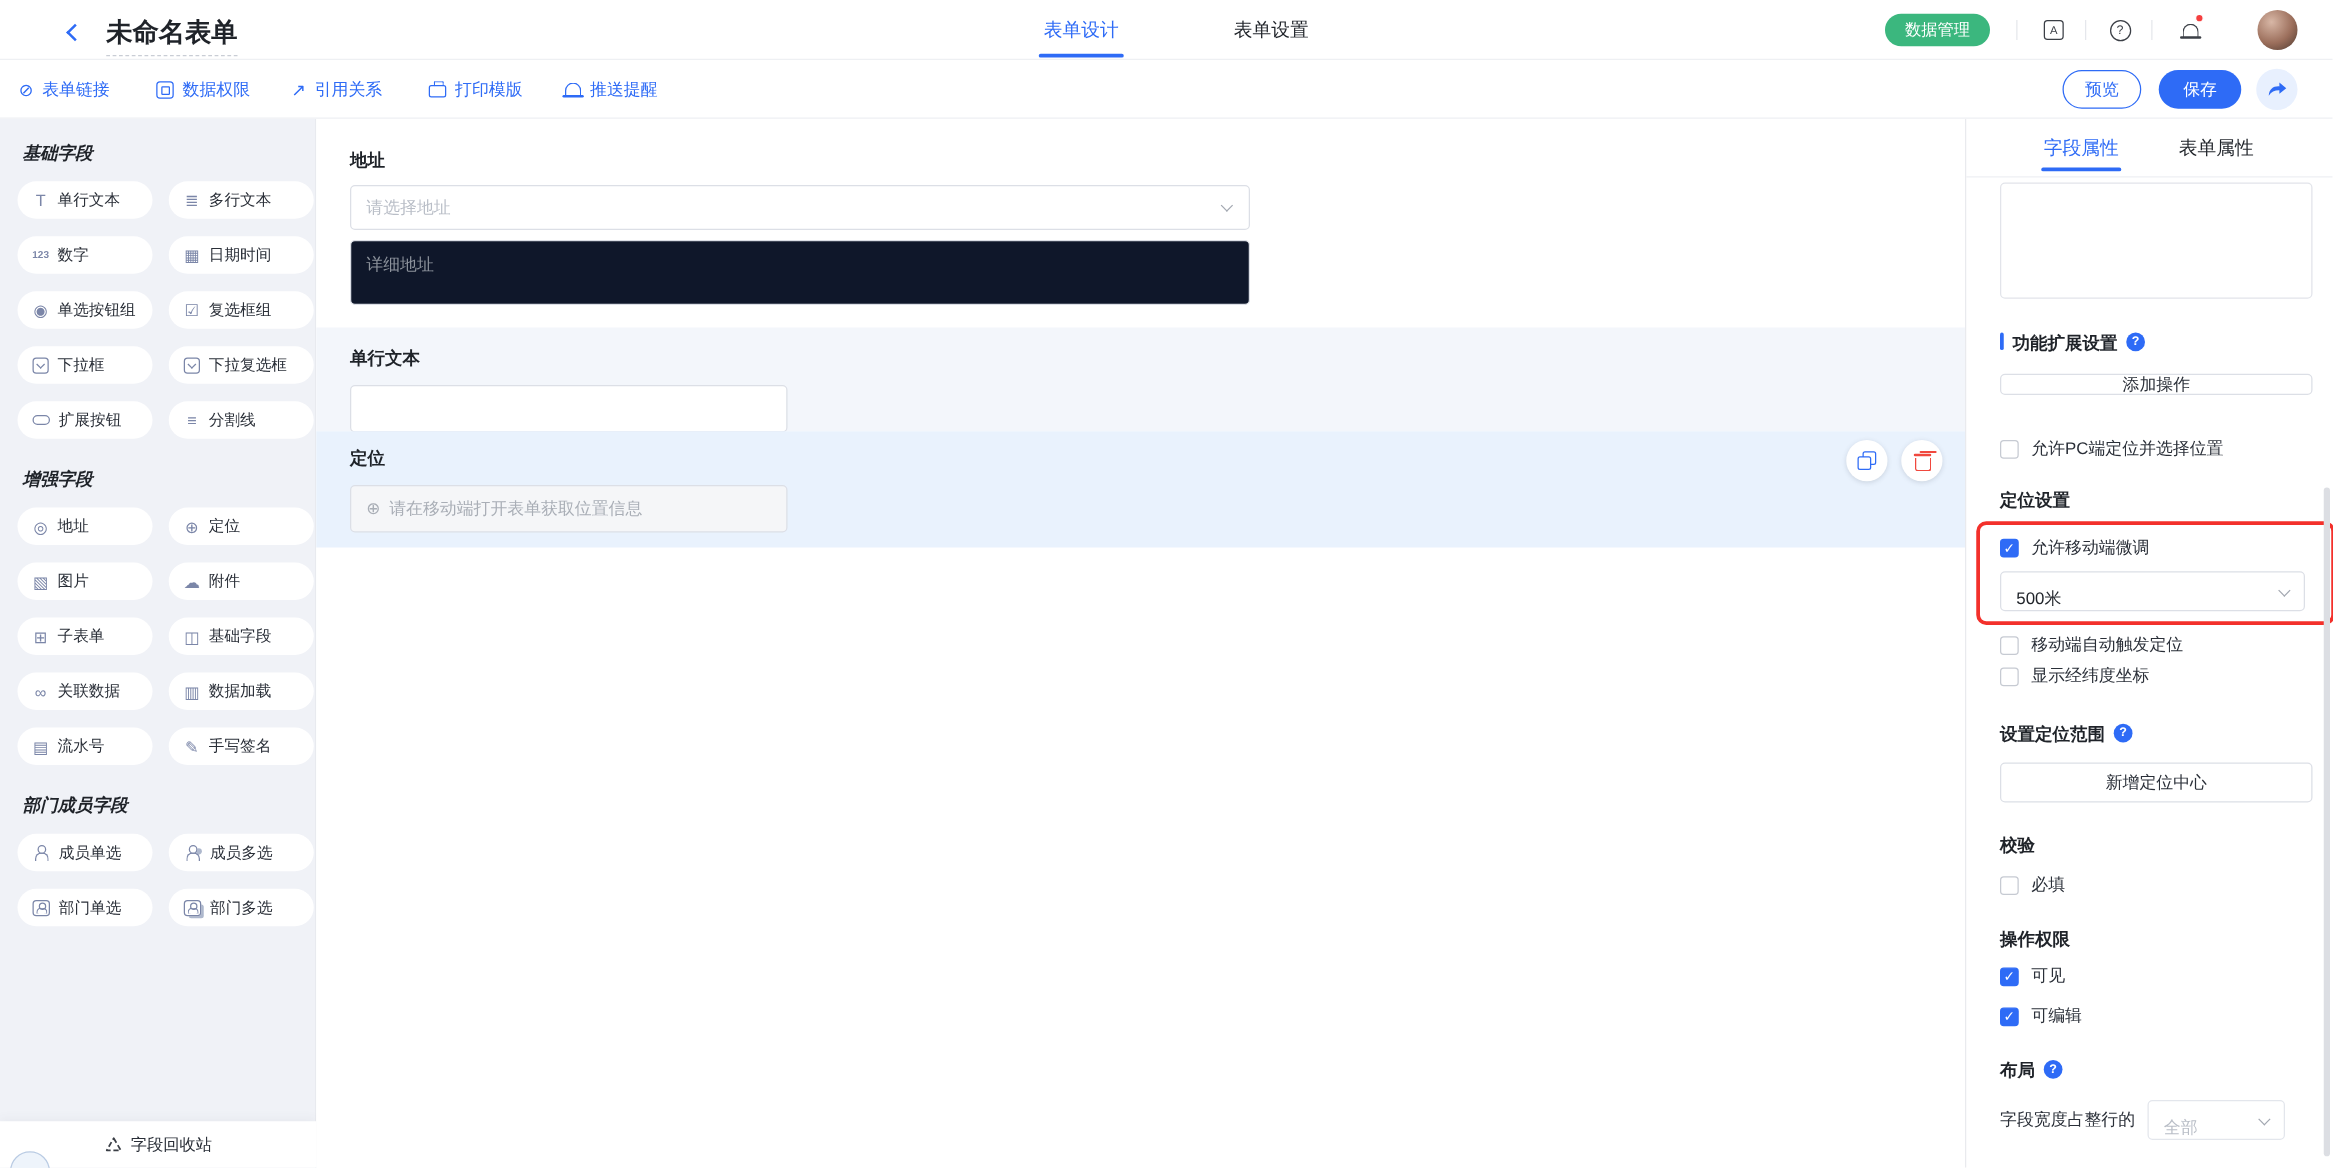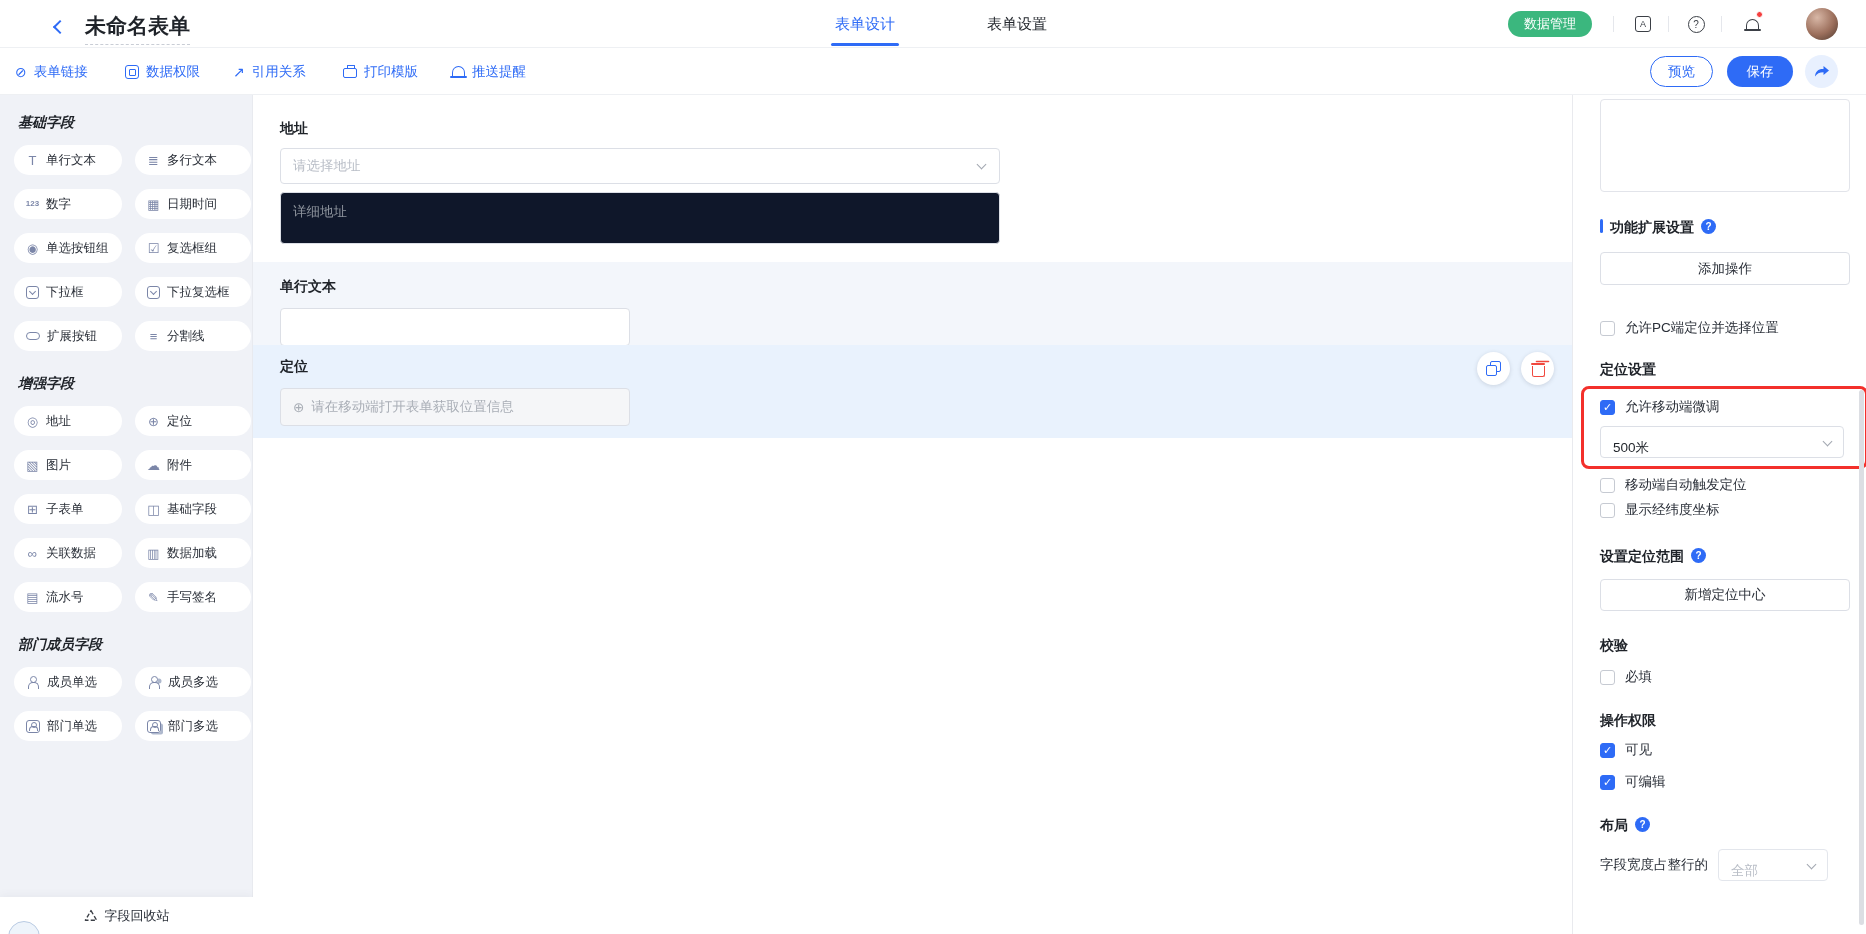--- a/index.html
+++ b/index.html
@@ -131,21 +131,21 @@
   .ptab { position:relative; display:flex; align-items:center; font-size:15px; cursor:pointer; }
   .ptab.active { color:#2e6bf6; }
   .ptab.active::after { content:""; position:absolute; left:-2px; right:-2px; bottom:4px; height:3px;
     background:#2e6bf6; border-radius:2px; }
   #panel-body { padding:0 17px 0 27px; }
   #prop-box { margin-top:4px; width:250px; height:93px; border:1px solid #e2e4ea; border-radius:4px; background:#fff; }
   .sec-title { display:flex; align-items:flex-start; gap:7px; font-size:14px; font-weight:bold; color:#1f2329; }
   .blue-bar { width:3px; height:14px; background:#2e6bf6; border-radius:2px; }
   .q-ic { width:15px; height:15px; border-radius:50%; background:#2e6bf6; color:#fff; font-size:10px;
     font-weight:bold; display:flex; align-items:center; justify-content:center; cursor:pointer; }
-  .panel-btn { width:250px; height:33px; border:1px solid #dcdfe6; border-radius:4px; background:#fff;
+  .panel-btn { width:250px; height:17px; border:1px solid #dcdfe6; border-radius:4px; background:#fff;
     font-size:13.5px; color:#2a2f38; display:flex; align-items:center; justify-content:center; cursor:pointer; }
   .cb-row { display:flex; align-items:center; gap:10px; font-size:13.5px; color:#2a2f38; cursor:pointer; }
   .cb { width:15px; height:15px; border:1.5px solid #c6cad2; border-radius:3px; background:#fff; flex:none;
     display:flex; align-items:center; justify-content:center; }
   .cb.on { background:#2e6bf6; border-color:#2e6bf6; color:#fff; font-size:11px; font-weight:bold; }
   #red-annotation { margin:7px -19px 0; border:3px solid #f3302b; border-radius:8px; padding:9px 16px 8px; }
   .pselect { position:relative; width:250px; height:32px; border:1px solid #dcdfe6; border-radius:4px;
     background:#fff; display:flex; align-items:flex-end; padding:0 28px 0 12px; font-size:13.5px; cursor:pointer; }
   .pselect .chev { position:absolute; right:12px; top:11px; }
   #red-annotation .pselect { width:244px; }
@@ -360,20 +360,24 @@
     <div class="act-circle" id="copy-circle">
         <span class="copy-ic"></span>
       </div>
     <div class="act-circle" id="del-circle">
         <span class="trash-ic"></span>
       </div>
   </div>
 </div>
 
 <div id="panel">
+  <div id="panel-tabs">
+    <div class="ptab active">字段属性</div>
+    <div class="ptab">表单属性</div>
+  </div>
 
   <div id="panel-body">
     <div id="prop-box"></div>
 
     <div class="sec-title mt27">
       <span class="blue-bar"></span>
       <span>功能扩展设置</span>
       <span class="q-ic">?</span>
     </div>
     <div class="panel-btn mt15">添加操作</div>

